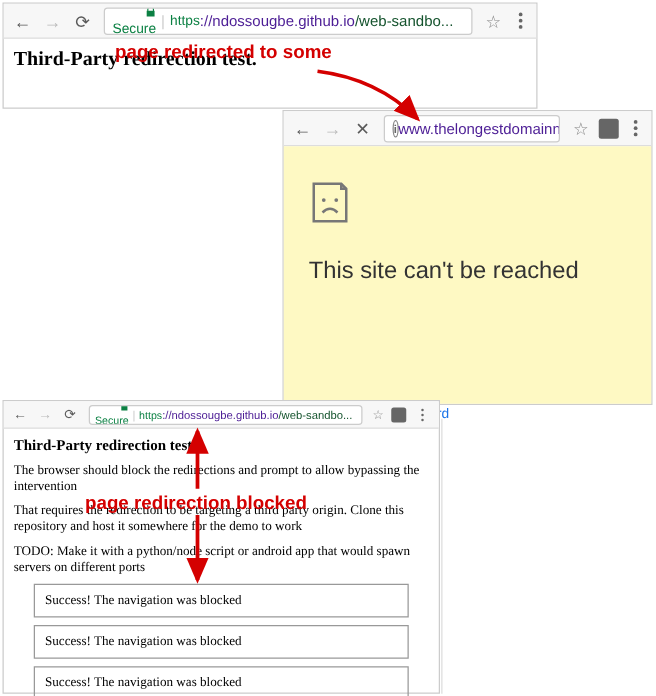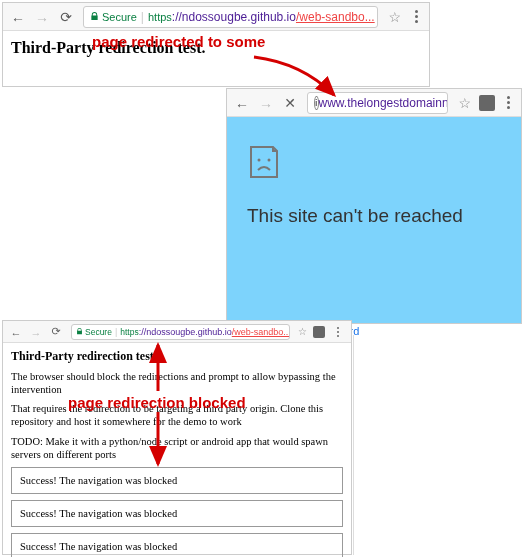--- a/index.html
+++ b/index.html
@@ -48,37 +48,37 @@
     background: #fff;
     display: flex;
     align-items: center;
     padding: 0 6px;
     font-size: 12px;
     overflow: hidden;
     white-space: nowrap;
     margin: 0 4px;
   }
   .toolbar.small .omnibox { height: 16px; font-size: 9px; padding: 0 4px; }
-  .secure { color: #0b8043; font-size: 11px; display: flex; align-items: center; gap: 3px; }
+  .secure { color: #0b8043; font-size: 11px; display: flex; align-items: flex-end; gap: 3px; flex-direction: column; }
   .toolbar.small .secure { font-size: 8.5px; gap: 2px; }
   .lock { width: 9px; height: 9px; }
   .toolbar.small .lock { width: 7px; height: 7px; }
   .url-dark { color: #4c1d95; }
-  .url-light { color: #ef4444; text-decoration: underline; }
+  .url-light { color: #14532d; }
   .star { color: #888; font-size: 14px; padding: 0 4px; }
   .toolbar.small .star { font-size: 10px; padding: 0 2px; }
   .info-icon { width: 14px; height: 14px; border: 1px solid #888; border-radius: 50%; display: flex; align-items: center; justify-content: center; font-size: 9px; color: #666; font-weight: bold; }
   .content { padding: 8px 8px; }
   .heading { font-family: "Times New Roman", serif; font-weight: bold; font-size: 16px; }
   .heading.small { font-size: 12px; }
   .para { font-family: "Times New Roman", serif; font-size: 10.5px; margin: 6px 0; line-height: 1.25; }
   .successbox {
     border: 1px solid #999;
     padding: 7px 8px;
-    margin: 6px 0;
+    margin: 6px 16px;
     font-family: "Times New Roman", serif;
     font-size: 10.5px;
   }
   .error-page { padding: 28px 20px 20px 20px; color: #555; }
   .sadface { margin-bottom: 22px; }
   .err-head { font-size: 19px; color: #333; margin-bottom: 18px; }
   .err-detail { font-size: 11px; color: #666; line-height: 1.6; word-break: break-all; }
   .err-detail b { color: #555; }
   .annotation {
     position: absolute;
@@ -143,21 +143,21 @@
       <span class="url-dark">www.thelongestdomainnamei...</span>
     </div>
     <div class="star">☆</div>
     <div class="ext-icon"></div>
     <div class="menu-dots">
         <span></span>
         <span></span>
         <span></span>
       </div>
   </div>
-  <div class="error-page" style="background:#7dd3fc; height:calc(100% - 28px);">
+  <div class="error-page" style="background:#fef9c3; height:calc(100% - 28px);">
     <div class="sadface">
       <svg width="34" height="34" viewBox="0 0 34 34">
         <path fill="none" stroke="#777" stroke-width="2" d="M4 2h22l4 4v26H4z"></path>
         <path fill="none" stroke="#777" stroke-width="2" d="M26 2v4h4"></path>
         <circle cx="12" cy="15" r="1.5" fill="#777"></circle>
         <circle cx="22" cy="15" r="1.5" fill="#777"></circle>
         <path fill="none" stroke="#777" stroke-width="2" d="M11 25q6-6 12 0"></path>
       </svg>
     </div>
     <div class="err-head">This site can't be reached</div>

